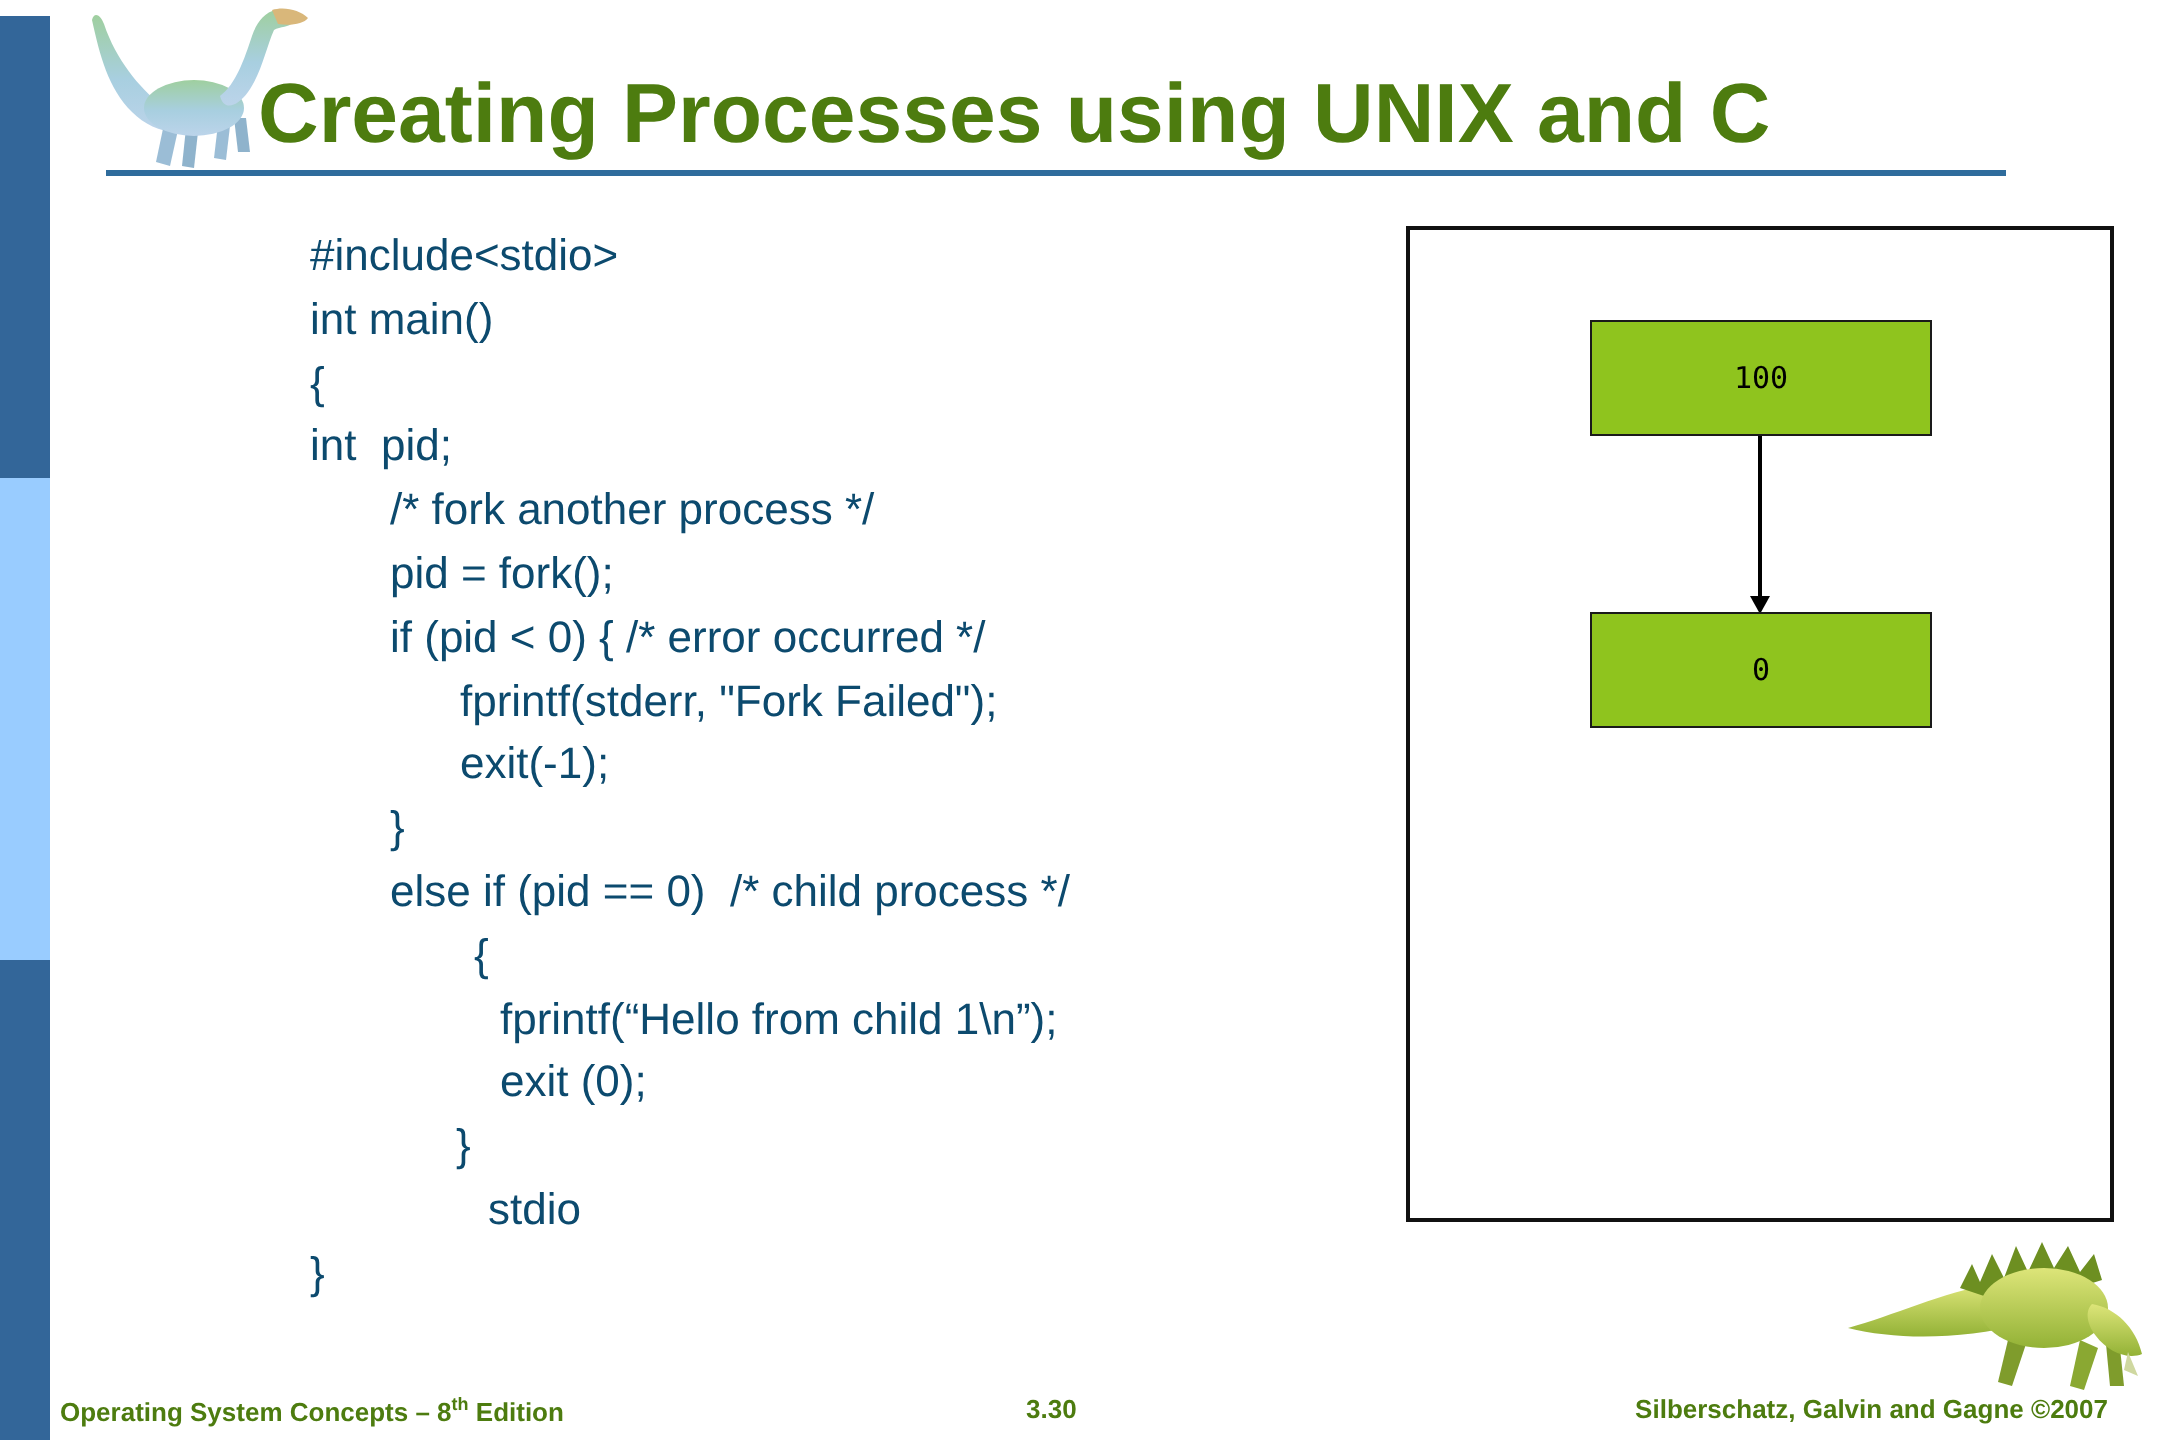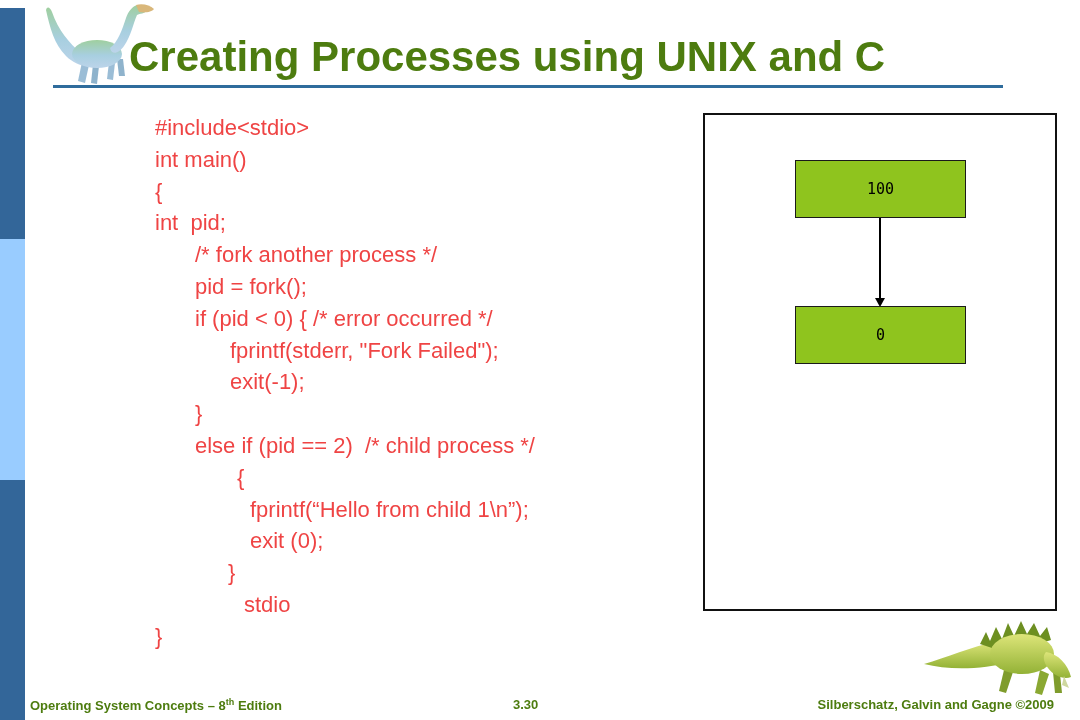--- a/index.html
+++ b/index.html
@@ -14,21 +14,21 @@
   .sb-bot{top:480px;height:240px;background:#336699;}
   
   .title{
     position:absolute;left:129px;top:33px;margin:0;
     font-size:42px;font-weight:bold;color:#4d7c0f;white-space:nowrap;
   }
   .title-underline{position:absolute;left:53px;top:85px;width:950px;height:3px;background:#2F6C9C;}
   .dino-top{position:absolute;left:40px;top:2px;width:126px;height:86px;}
   .dino-bottom{position:absolute;left:922px;top:612px;width:156px;height:86px;}
   
-  .code-block{position:absolute;left:155px;top:112px;color:#ef4444;}
+  .code-block{position:absolute;left:155px;top:112px;color:#0c4a6e;}
   .code-line{font-size:22px;line-height:31.8px;height:31.8px;white-space:pre;}
   .m0{margin-left:0;}  .m40{margin-left:40px;} .m75{margin-left:75px;}
   .m82{margin-left:82px;} .m95{margin-left:95px;} .m73{margin-left:73px;}
   .m89{margin-left:89px;}
   
   .diagram-frame{
     position:absolute;left:703px;top:113px;width:354px;height:498px;
     border:2px solid #111;box-sizing:border-box;background:#ffffff;text-align:center;
   }
   .pbox{
@@ -86,21 +86,21 @@
     <div class="code-line m0">#include&lt;stdio&gt;</div>
     <div class="code-line m0">int main()</div>
     <div class="code-line m0">{</div>
     <div class="code-line m0">int  pid;</div>
     <div class="code-line m40">/* fork another process */</div>
     <div class="code-line m40">pid = fork();</div>
     <div class="code-line m40">if (pid &lt; 0) { /* error occurred */</div>
     <div class="code-line m75">fprintf(stderr, "Fork Failed");</div>
     <div class="code-line m75">exit(-1);</div>
     <div class="code-line m40">}</div>
-    <div class="code-line m40">else if (pid == 2)  /* child process */</div>
+    <div class="code-line m40">else if (pid == 0)  /* child process */</div>
     <div class="code-line m82">{</div>
     <div class="code-line m95">fprintf(“Hello from child 1\n”);</div>
     <div class="code-line m95">exit (0);</div>
     <div class="code-line m73">}</div>
     <div class="code-line m89">stdio</div>
     <div class="code-line m0">}</div>
   </div>
 
   <div class="diagram-frame">
     <div class="pbox pbox-parent">
@@ -127,15 +127,15 @@
     <path d="M131,60 L133,81 L140,81 L138,62 Z" fill="#7f9c2c"></path>
     <ellipse cx="100" cy="42" rx="32" ry="20" fill="url(#g2)"></ellipse>
     <path d="M124,40 C136,42 146,52 149,65 C142,68 132,64 126,56 C122,51 120,44 124,40 Z" fill="url(#g2)"></path>
     <path d="M142,64 L147,76 L140,73 Z" fill="#cfd8a0"></path>
   </svg>
 
   <div class="footer-text footer-left">
     <span>Operating System Concepts – 8</span><span class="sup">th</span><span> Edition</span>
   </div>
   <div class="footer-text footer-center">3.30</div>
-  <div class="footer-text footer-right">Silberschatz, Galvin and Gagne ©2009</div>
+  <div class="footer-text footer-right">Silberschatz, Galvin and Gagne ©2007</div>
 
 </div>
 
 </body></html>

